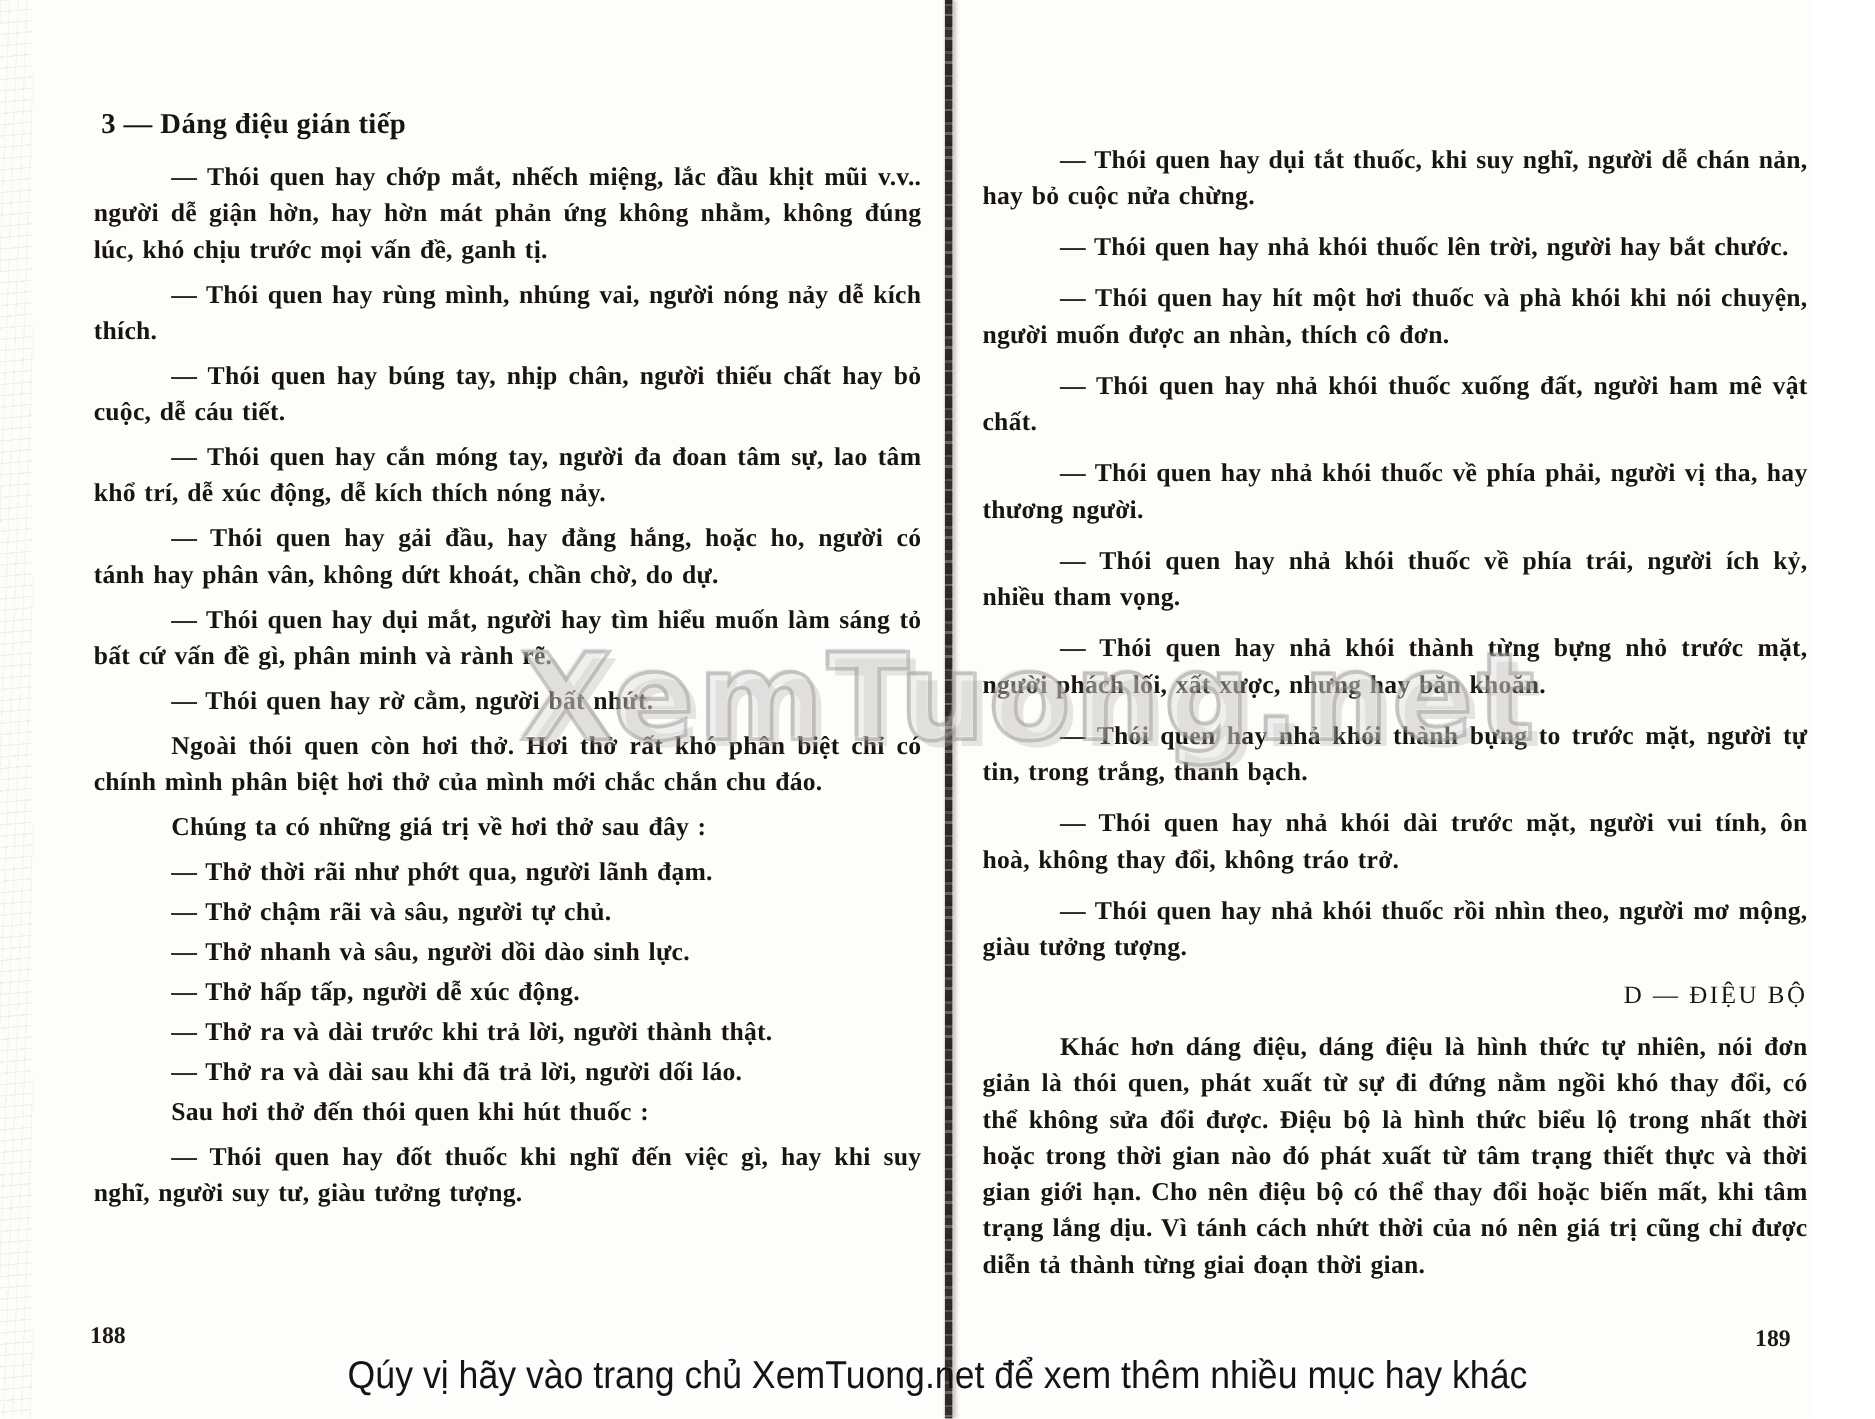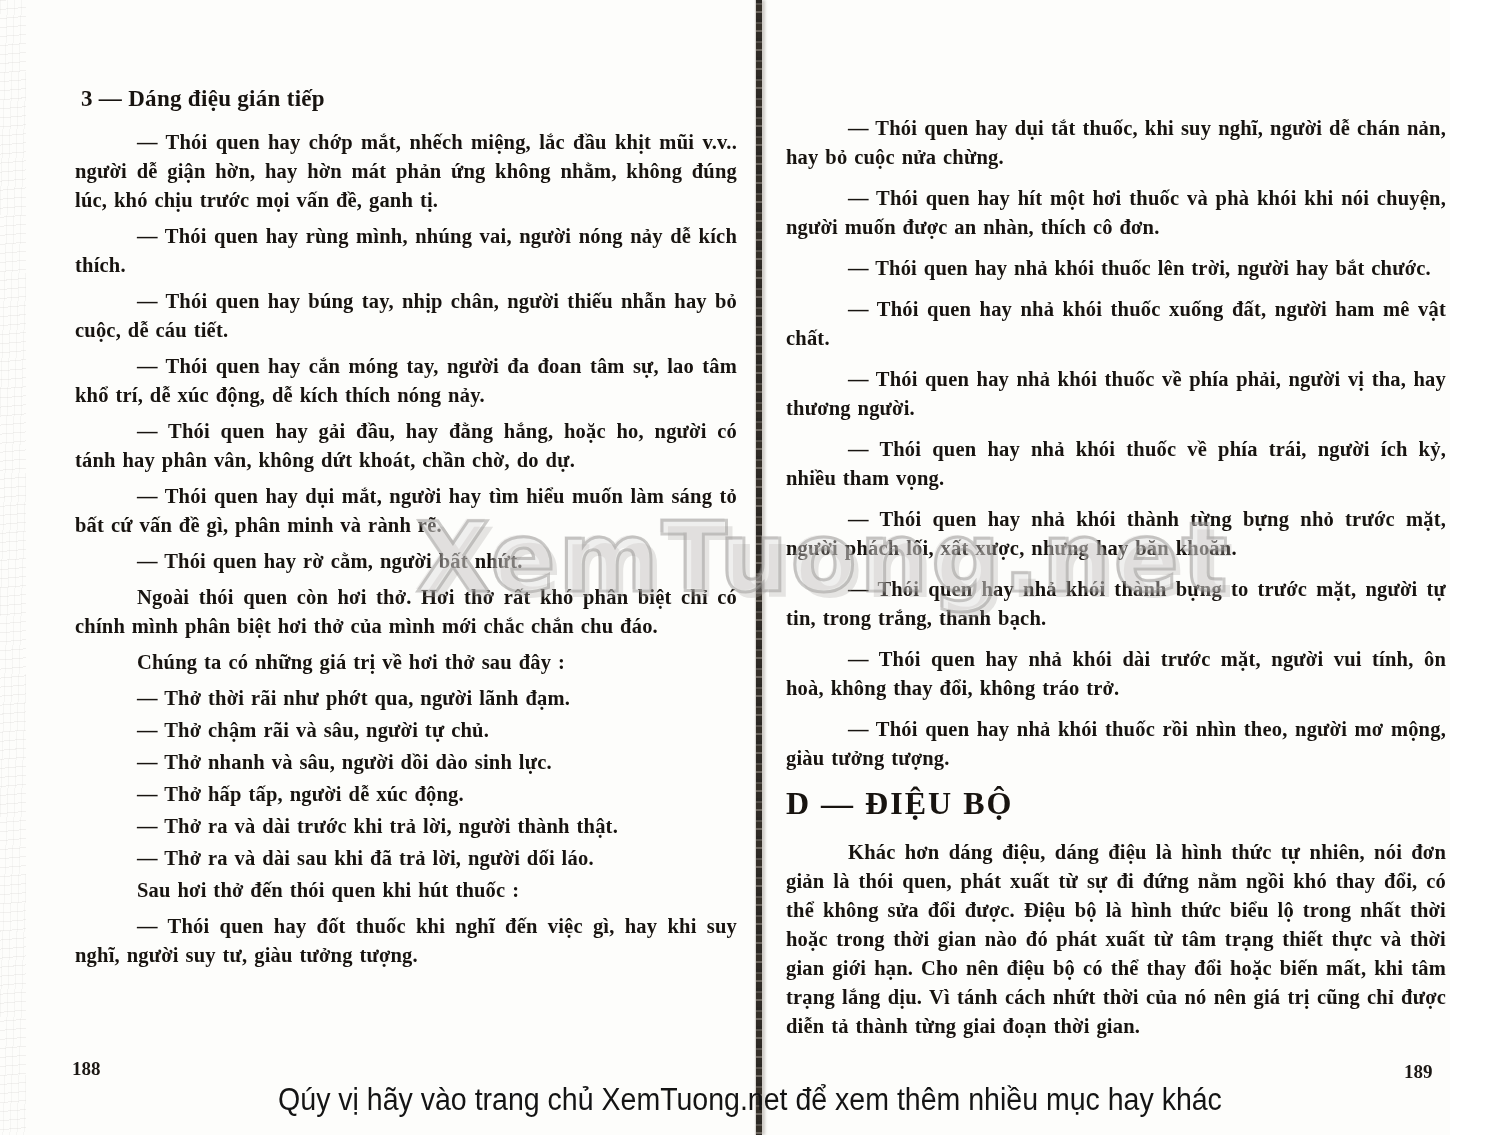--- a/index.html
+++ b/index.html
@@ -36,21 +36,21 @@
     font-size:23px;font-weight:700;margin:0 0 16px 6px;letter-spacing:0.3px;
   }
   .para{
     font-size:20.5px;font-weight:700;line-height:29px;
     text-align:justify;text-indent:62px;margin:0 0 7px;
     letter-spacing:0.2px;word-spacing:1.5px;
   }
   .page--right .para{margin-bottom:12px;}
   .para--item{margin-bottom:3px;text-align:left;}
   .section-heading{
-    text-align:left;font-size:32px;font-weight:700;
+    text-align:right;font-size:20px;font-weight:400;
     letter-spacing:2px;margin:12px 0 16px;
   }
   .page-number{
     position:absolute;font-size:19px;font-weight:700;color:#1c1814;z-index:10;
   }
   .page-number--left{left:72px;top:1058px;}
   .page-number--right{left:1404px;top:1061px;}
   
   .watermark{
     position:absolute;left:416px;top:502px;width:760px;
@@ -75,41 +75,41 @@
 <div class="scan">
 
   <div class="edge-noise"></div>
   <div class="gutter"></div>
 
   <div class="page page--left">
     <h2 class="heading-left">3 — Dáng điệu gián tiếp</h2>
 
     <p class="para">— Thói quen hay chớp mắt, nhếch miệng, lắc đầu khịt mũi v.v.. người dễ giận hờn, hay hờn mát phản ứng không nhằm, không đúng lúc, khó chịu trước mọi vấn đề, ganh tị.</p>
     <p class="para">— Thói quen hay rùng mình, nhúng vai, người nóng nảy dễ kích thích.</p>
-    <p class="para">— Thói quen hay búng tay, nhịp chân, người thiếu nhẫn hay bỏ cuộc, dễ cáu tiết.</p>
+    <p class="para">— Thói quen hay búng tay, nhịp chân, người thiếu chất hay bỏ cuộc, dễ cáu tiết.</p>
     <p class="para">— Thói quen hay cắn móng tay, người đa đoan tâm sự, lao tâm khổ trí, dễ xúc động, dễ kích thích nóng nảy.</p>
     <p class="para">— Thói quen hay gải đầu, hay đằng hắng, hoặc ho, người có tánh hay phân vân, không dứt khoát, chần chờ, do dự.</p>
     <p class="para">— Thói quen hay dụi mắt, người hay tìm hiểu muốn làm sáng tỏ bất cứ vấn đề gì, phân minh và rành rẽ.</p>
     <p class="para">— Thói quen hay rờ cằm, người bất nhứt.</p>
     <p class="para">Ngoài thói quen còn hơi thở. Hơi thở rất khó phân biệt chỉ có chính mình phân biệt hơi thở của mình mới chắc chắn chu đáo.</p>
     <p class="para">Chúng ta có những giá trị về hơi thở sau đây :</p>
     <p class="para para--item">— Thở thời rãi như phớt qua, người lãnh đạm.</p>
     <p class="para para--item">— Thở chậm rãi và sâu, người tự chủ.</p>
     <p class="para para--item">— Thở nhanh và sâu, người dồi dào sinh lực.</p>
     <p class="para para--item">— Thở hấp tấp, người dễ xúc động.</p>
     <p class="para para--item">— Thở ra và dài trước khi trả lời, người thành thật.</p>
     <p class="para para--item">— Thở ra và dài sau khi đã trả lời, người dối láo.</p>
     <p class="para">Sau hơi thở đến thói quen khi hút thuốc :</p>
     <p class="para">— Thói quen hay đốt thuốc khi nghĩ đến việc gì, hay khi suy nghĩ, người suy tư, giàu tưởng tượng.</p>
   </div>
 
   <div class="page page--right">
     <p class="para">— Thói quen hay dụi tắt thuốc, khi suy nghĩ, người dễ chán nản, hay bỏ cuộc nửa chừng.</p>
+    <p class="para">— Thói quen hay nhả khói thuốc lên trời, người hay bắt chước.</p>
     <p class="para">— Thói quen hay hít một hơi thuốc và phà khói khi nói chuyện, người muốn được an nhàn, thích cô đơn.</p>
-    <p class="para">— Thói quen hay nhả khói thuốc lên trời, người hay bắt chước.</p>
     <p class="para">— Thói quen hay nhả khói thuốc xuống đất, người ham mê vật chất.</p>
     <p class="para">— Thói quen hay nhả khói thuốc về phía phải, người vị tha, hay thương người.</p>
     <p class="para">— Thói quen hay nhả khói thuốc về phía trái, người ích kỷ, nhiều tham vọng.</p>
     <p class="para">— Thói quen hay nhả khói thành từng bựng nhỏ trước mặt, người phách lối, xất xược, nhưng hay băn khoăn.</p>
     <p class="para">— Thói quen hay nhả khói thành bựng to trước mặt, người tự tin, trong trắng, thanh bạch.</p>
     <p class="para">— Thói quen hay nhả khói dài trước mặt, người vui tính, ôn hoà, không thay đổi, không tráo trở.</p>
     <p class="para">— Thói quen hay nhả khói thuốc rồi nhìn theo, người mơ mộng, giàu tưởng tượng.</p>
 
     <h3 class="section-heading">D — ĐIỆU BỘ</h3>
 

